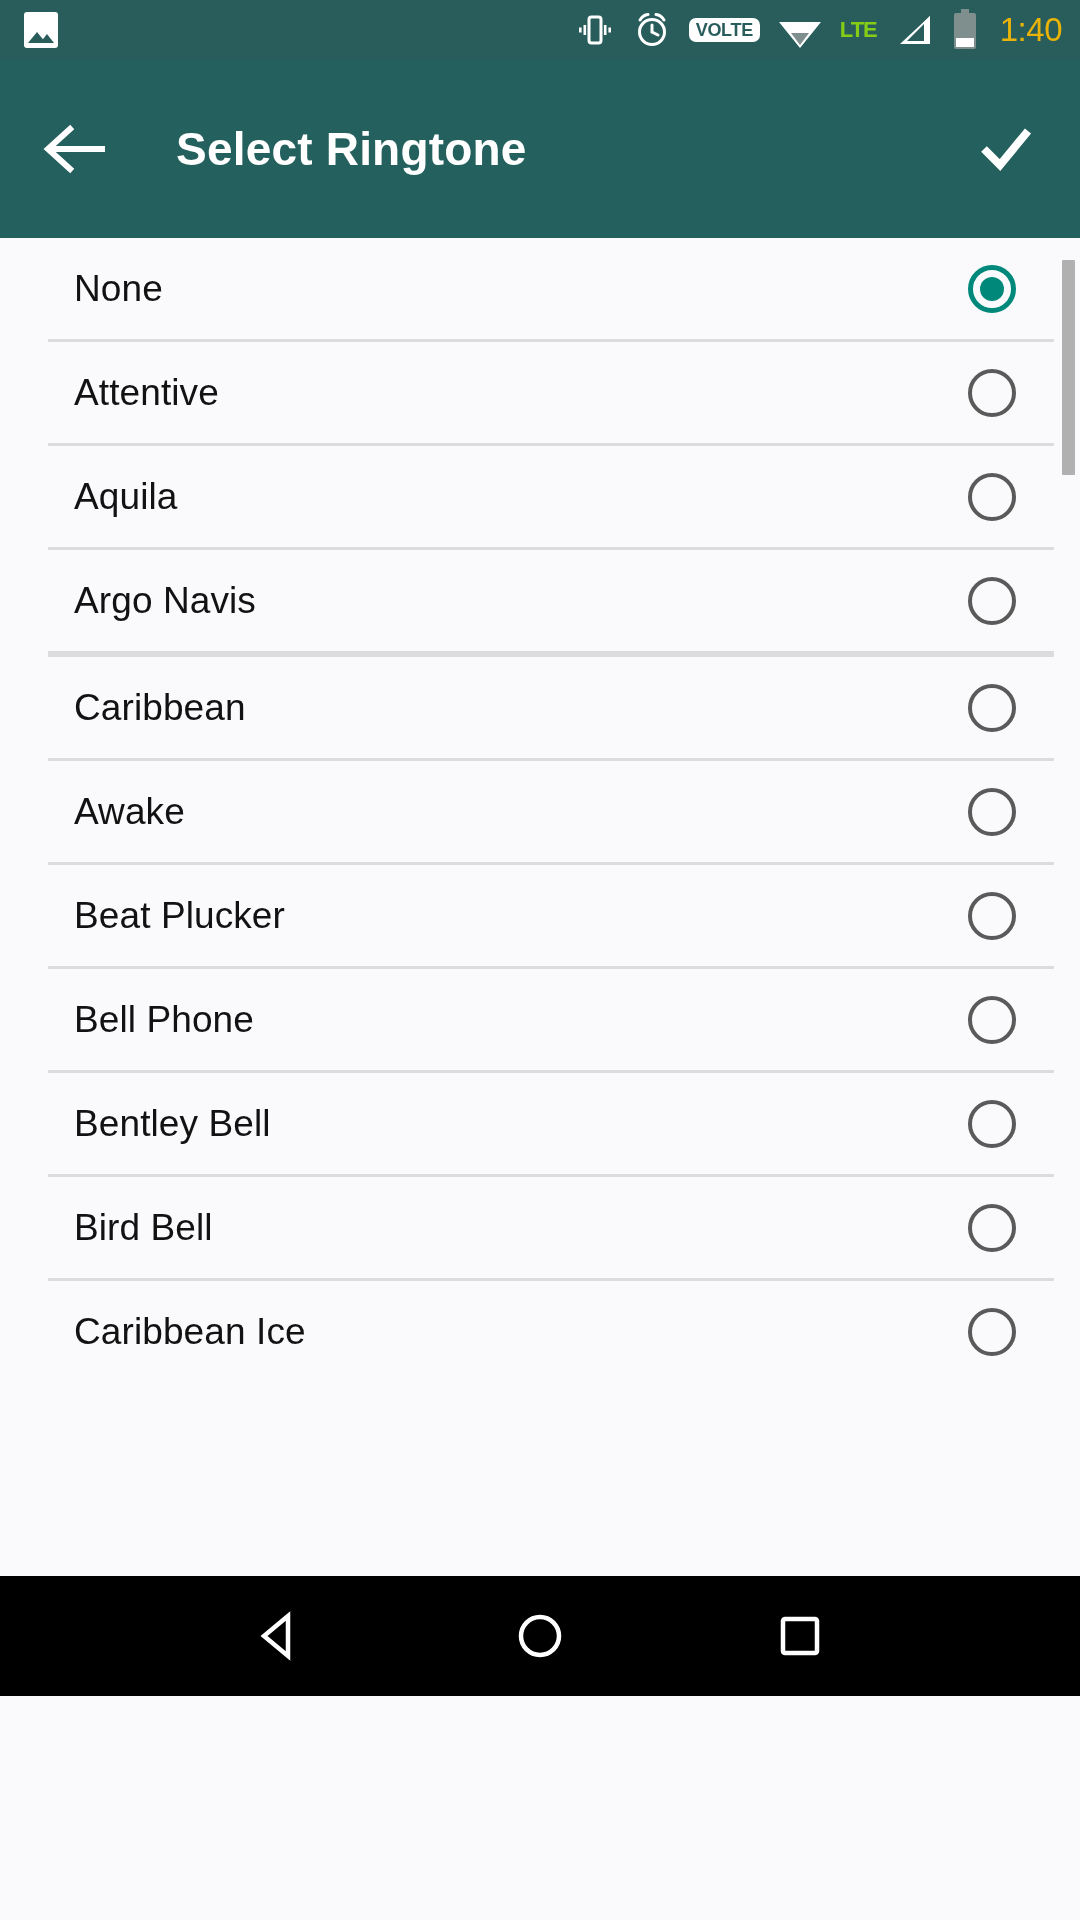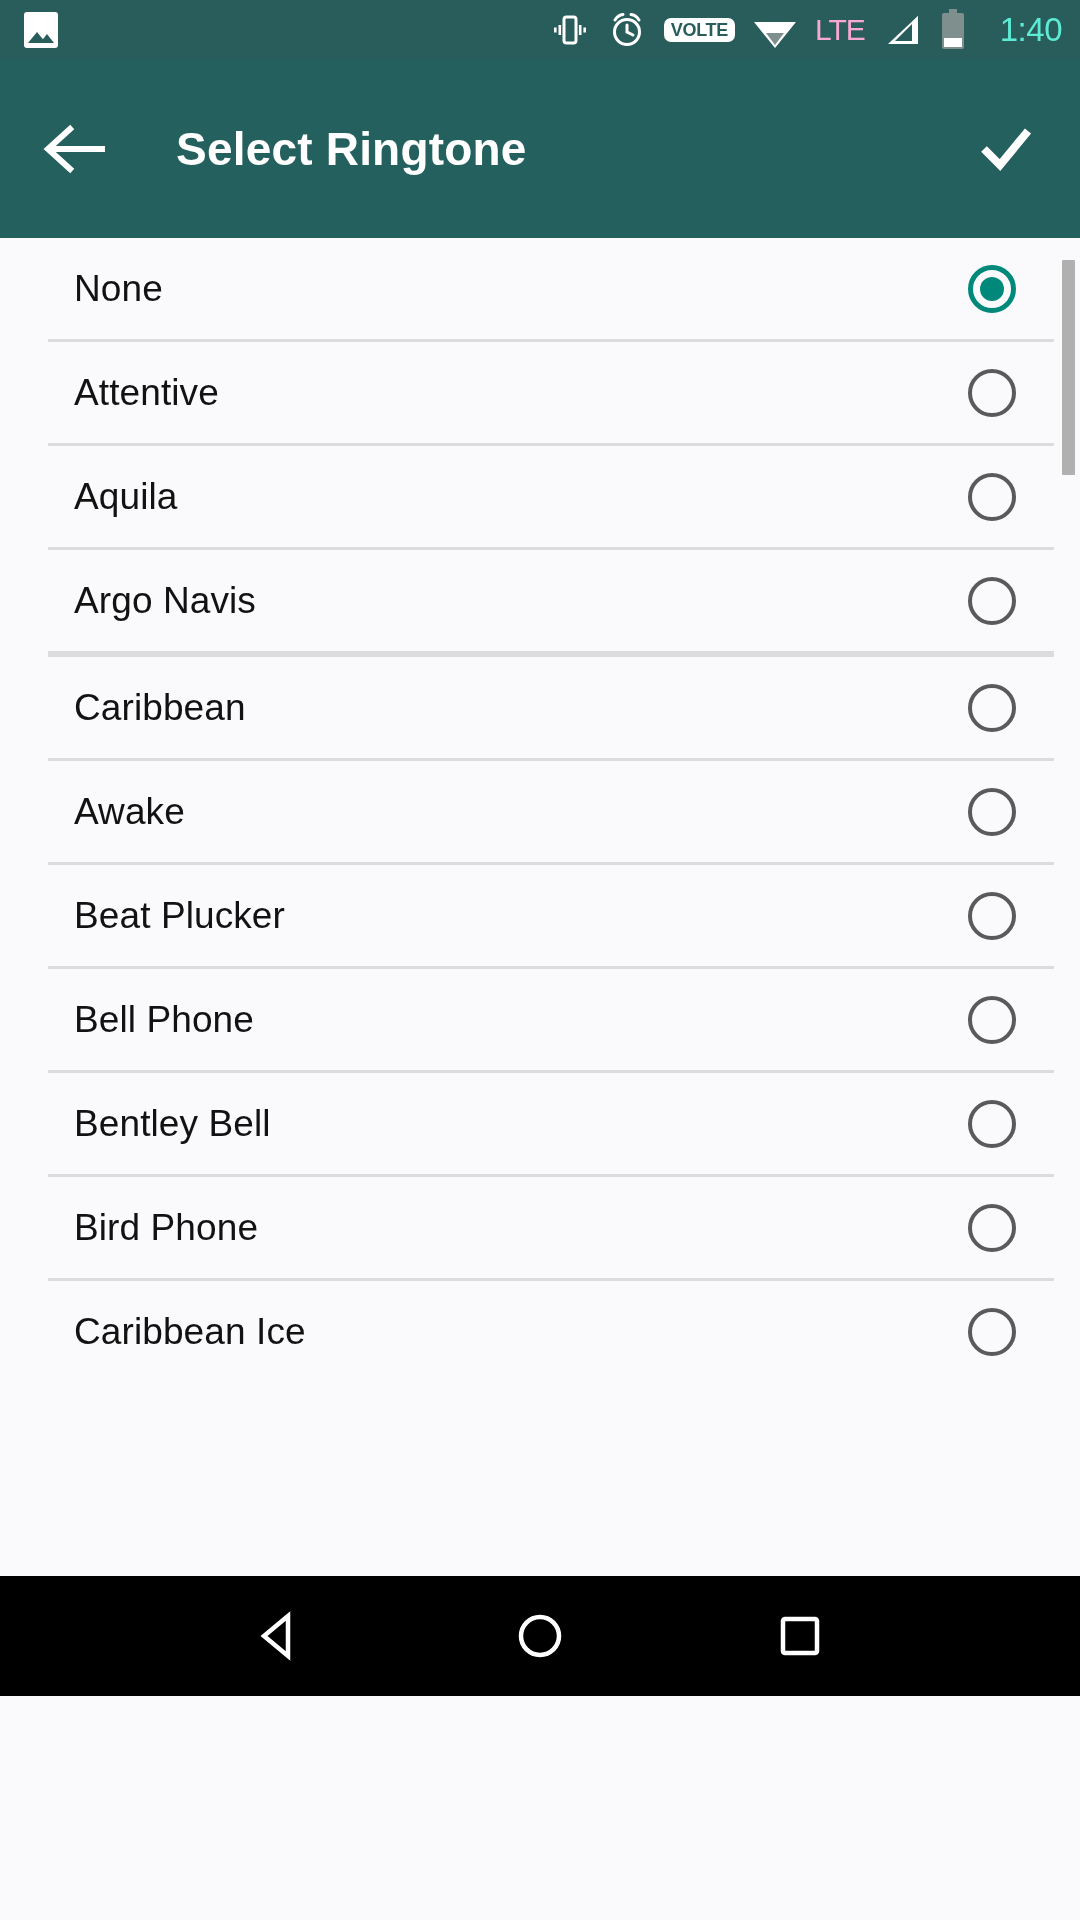--- a/index.html
+++ b/index.html
@@ -29,22 +29,22 @@
   }
   .photo-icon::before {
     content:""; position:absolute; bottom:5px; left:16px;
     width:0; height:0; border-left:7px solid transparent;
     border-right:7px solid transparent; border-bottom:9px solid #285D5C;
   }
   .volte-badge {
     background:#fff; color:#285D5C; font-size:18px; font-weight:bold;
     border-radius:7px; padding:3px 7px; letter-spacing:-0.3px; line-height:1;
   }
-  .lte-text { color:#f9a8d4; font-size:30px; font-weight:normal; letter-spacing:-1px; }
-  .clock-text { color:#5eead4; font-size:33px; font-weight:500; letter-spacing:-0.5px; margin-left:16px; }
+  .lte-text { color:#84cc16; font-size:22px; font-weight:bold; letter-spacing:-1px; }
+  .clock-text { color:#eab308; font-size:33px; font-weight:500; letter-spacing:-0.5px; margin-left:4px; }
 
   
   .app-bar {
     flex:0 0 178px; background:#24605E;
     display:flex; align-items:center; padding:0 44px 0 42px;gap:26px;
   }
   .appbar-title {
     color:#fff; font-size:46px; font-weight:bold; margin-left:44px; letter-spacing:0.2px;
   }
   .appbar-action { margin-left:auto; display:flex; align-items:center; }
@@ -198,21 +198,21 @@
           <span class="ringtone-label">Bell Phone</span>
           <span class="radio off"></span>
         </div>
         <div class="divider"></div>
         <div class="ringtone-row">
           <span class="ringtone-label">Bentley Bell</span>
           <span class="radio off"></span>
         </div>
         <div class="divider"></div>
         <div class="ringtone-row">
-          <span class="ringtone-label">Bird Phone</span>
+          <span class="ringtone-label">Bird Bell</span>
           <span class="radio off"></span>
         </div>
         <div class="divider"></div>
         <div class="ringtone-row">
           <span class="ringtone-label">Caribbean Ice</span>
           <span class="radio off"></span>
         </div>
       </div>
     <div class="scroll-thumb"></div>
   </div>

